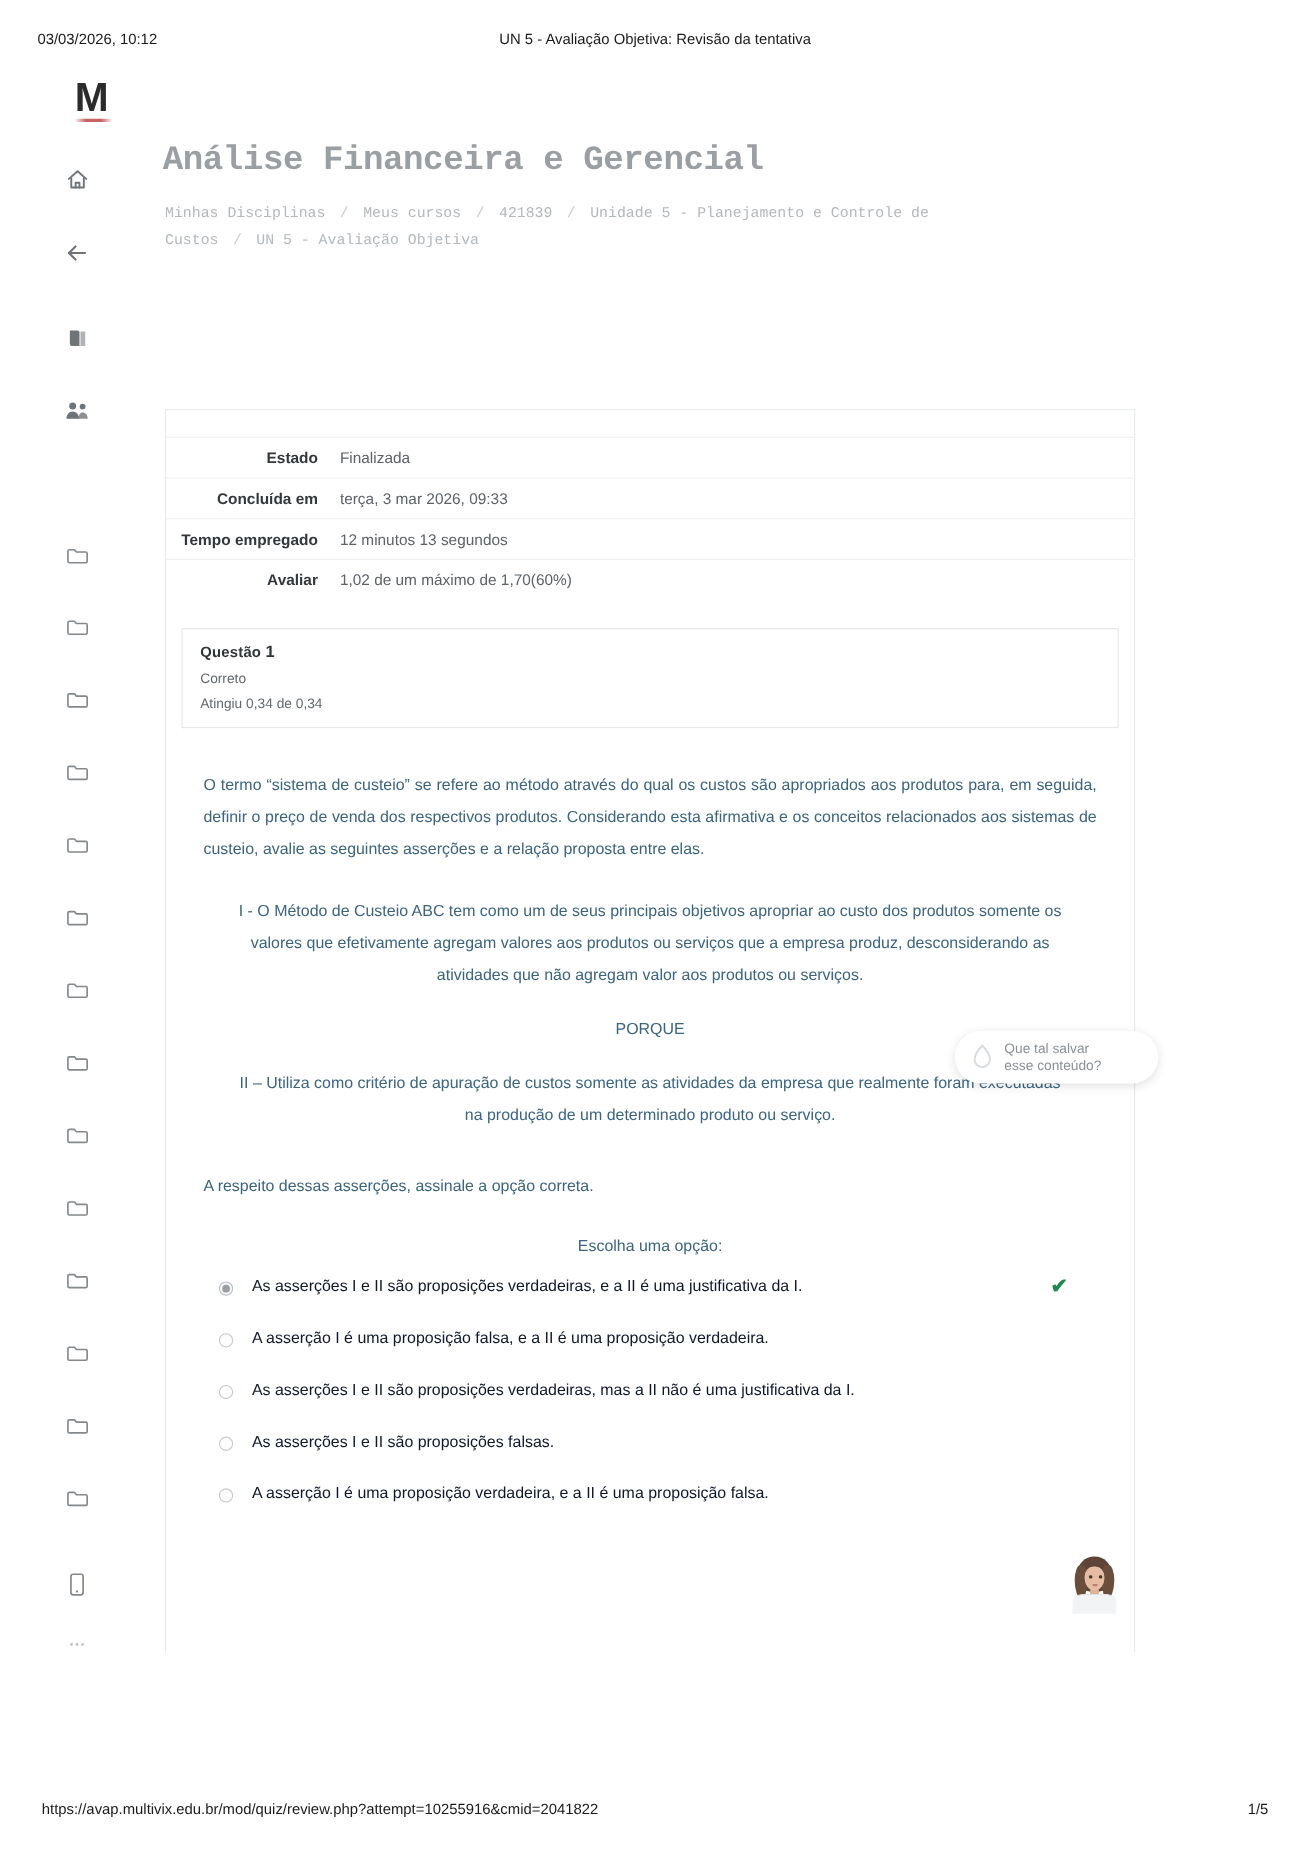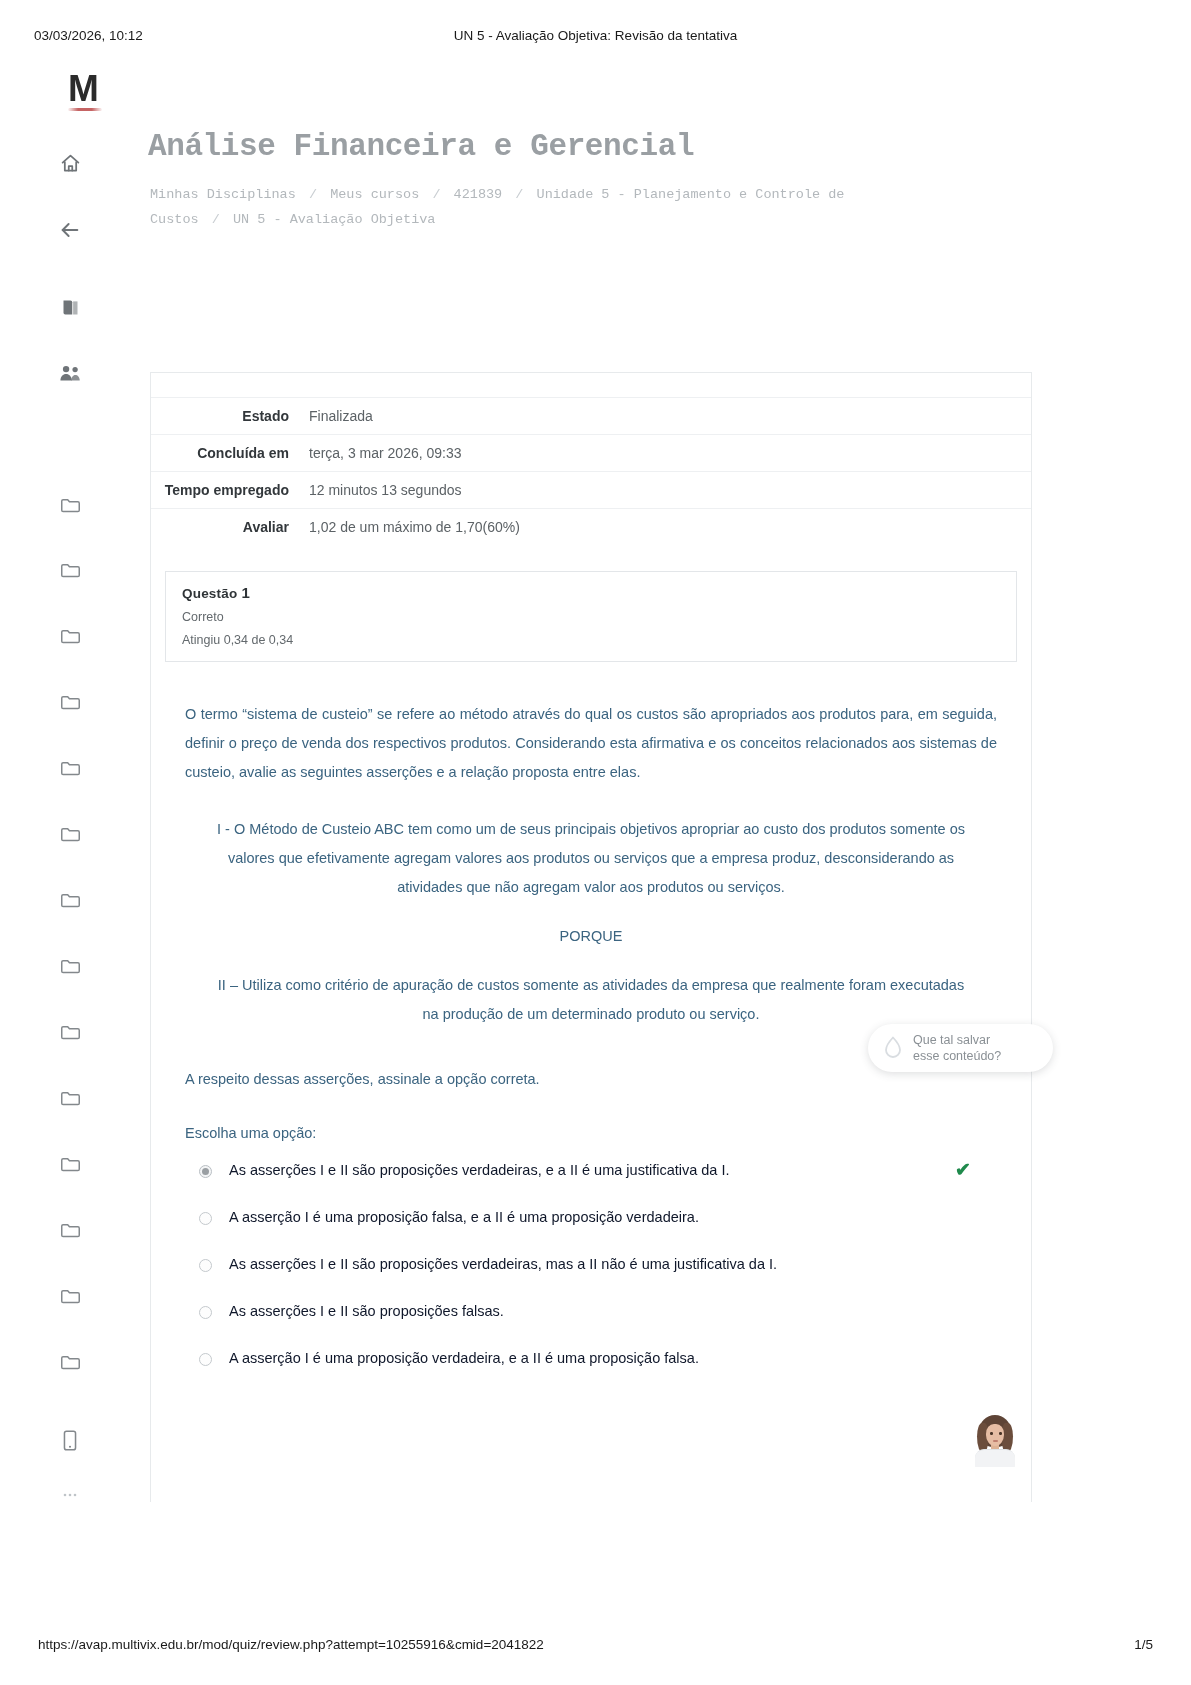--- a/index.html
+++ b/index.html
@@ -233,21 +233,21 @@
   }
   .q-body .porque {
     margin-top: 20px;
     text-align: center;
   }
   .q-body .assertion2 {
     margin: 20px 28px 0 28px;
     text-align: center;
   }
   .q-body .respeito { margin-top: 36px; }
-  .q-body .escolha { margin-top: 25px; }
+  .q-body .escolha { margin-top: 25px; text-align: center; }
 
   
   .answers {
     margin: 8px 0 0 0;
     position: relative;
   }
   .answer-row {
     position: relative;
     display: flex;
     align-items: flex-start;
@@ -291,21 +291,21 @@
     color: #1f8a4c;
     font-size: 19px;
     line-height: 19px;
     font-weight: 700;
   }
 
   
   .save-widget {
     position: absolute;
     left: 868px;
-    top: 1024px;
+    top: 937px;
     width: 185px;
     height: 48px;
     background: #ffffff;
     border-radius: 24px;
     box-shadow: 0 2px 9px rgba(60,66,72,0.17);
     display: flex;
     align-items: center;
     padding-left: 14px;
   }
   .save-widget .drop-icon {

